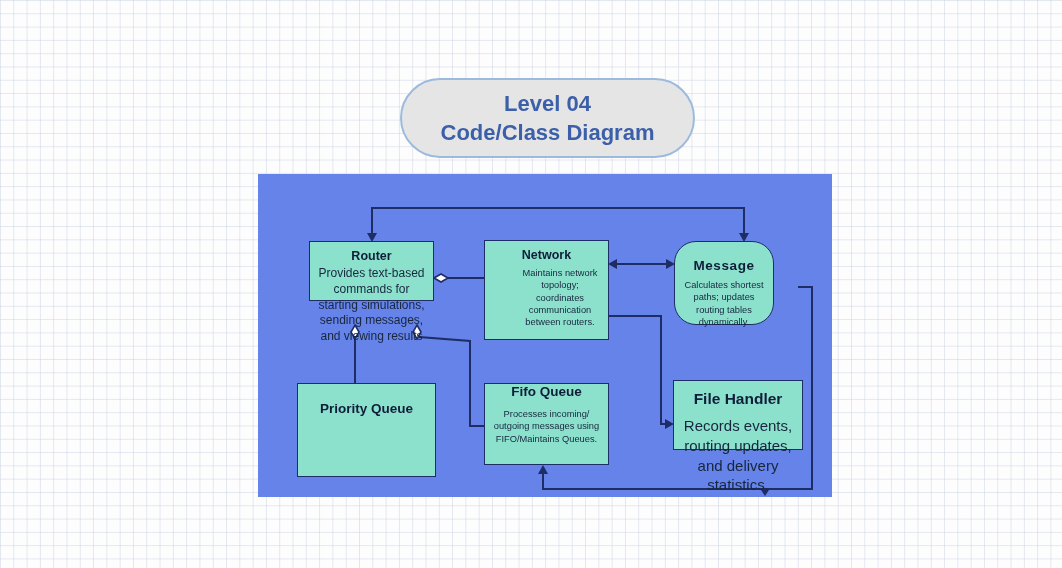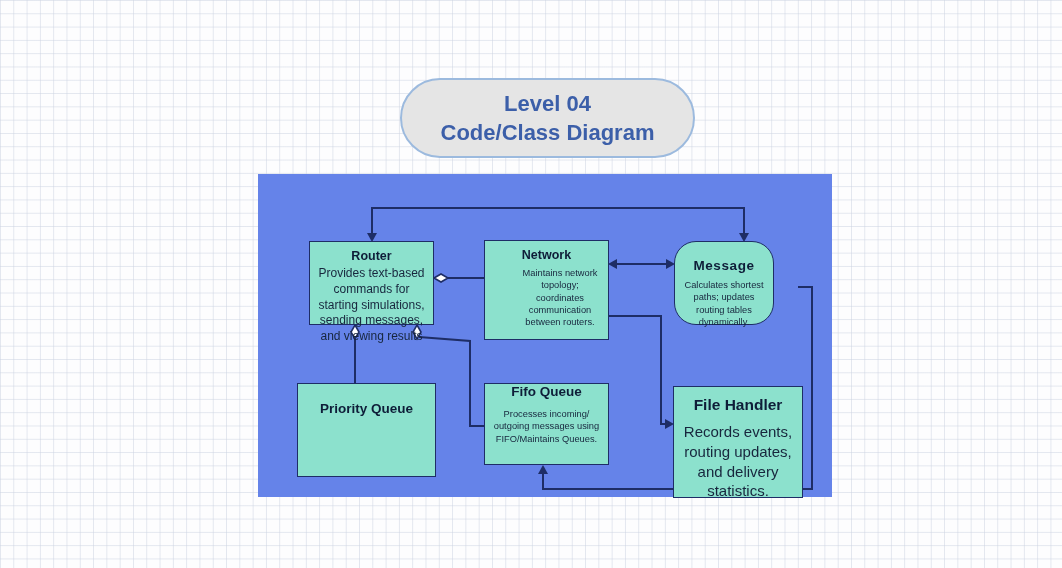--- a/index.html
+++ b/index.html
@@ -26,32 +26,32 @@
     background:#6583e9;
   }
   .panel svg{position:absolute;left:0;top:0;}
   .node{
     position:absolute;box-sizing:border-box;
     background:#8ce1cd;border:1.6px solid #1e2d66;
     text-align:center;color:#122039;padding:0 7px;
   }
   .node h3{margin:0;font-size:12.5px;font-weight:bold;color:#0e1d38;}
   .node p{margin:3px 0 0 0;font-size:12px;line-height:1.32;color:#17263d;}
-  .node-router{left:51px;top:67px;width:125px;height:84px;padding-top:7px;}
+  .node-router{left:51px;top:67px;width:125px;height:60px;padding-top:7px;}
   .node-network{left:226px;top:66px;width:125px;height:100px;padding-top:7px;}
   .node-network p{margin-top:5px;font-size:9.3px;margin-left:27px;}
   .node-message{left:416px;top:67px;width:100px;height:84px;padding-top:16px;border-radius:22px;}
   .node-message h3{font-size:13.5px;letter-spacing:.6px;}
   .node-message p{margin-top:6px;font-size:9.3px;}
   .node-priority{left:39px;top:209px;width:139px;height:94px;padding-top:17px;}
   .node-priority h3{font-size:13.5px;}
   .node-fifo{left:226px;top:209px;width:125px;height:82px;}
   .node-fifo h3{font-size:13.5px;}
   .node-fifo p{margin-top:9px;font-size:9.3px;}
-  .node-filehandler{left:415px;top:212px;width:130px;height:112px;padding-top:9px;}
+  .node-filehandler{left:415px;top:206px;width:130px;height:70px;padding-top:9px;}
   .node-filehandler h3{font-size:15.5px;}
   .node-filehandler p{margin-top:8px;font-size:15px;}
 </style>
 </head>
 <body>
 
 <div class="title-pill">
   <div class="t">Level 04</div>
   <div class="t">Code/Class Diagram</div>
 </div>

